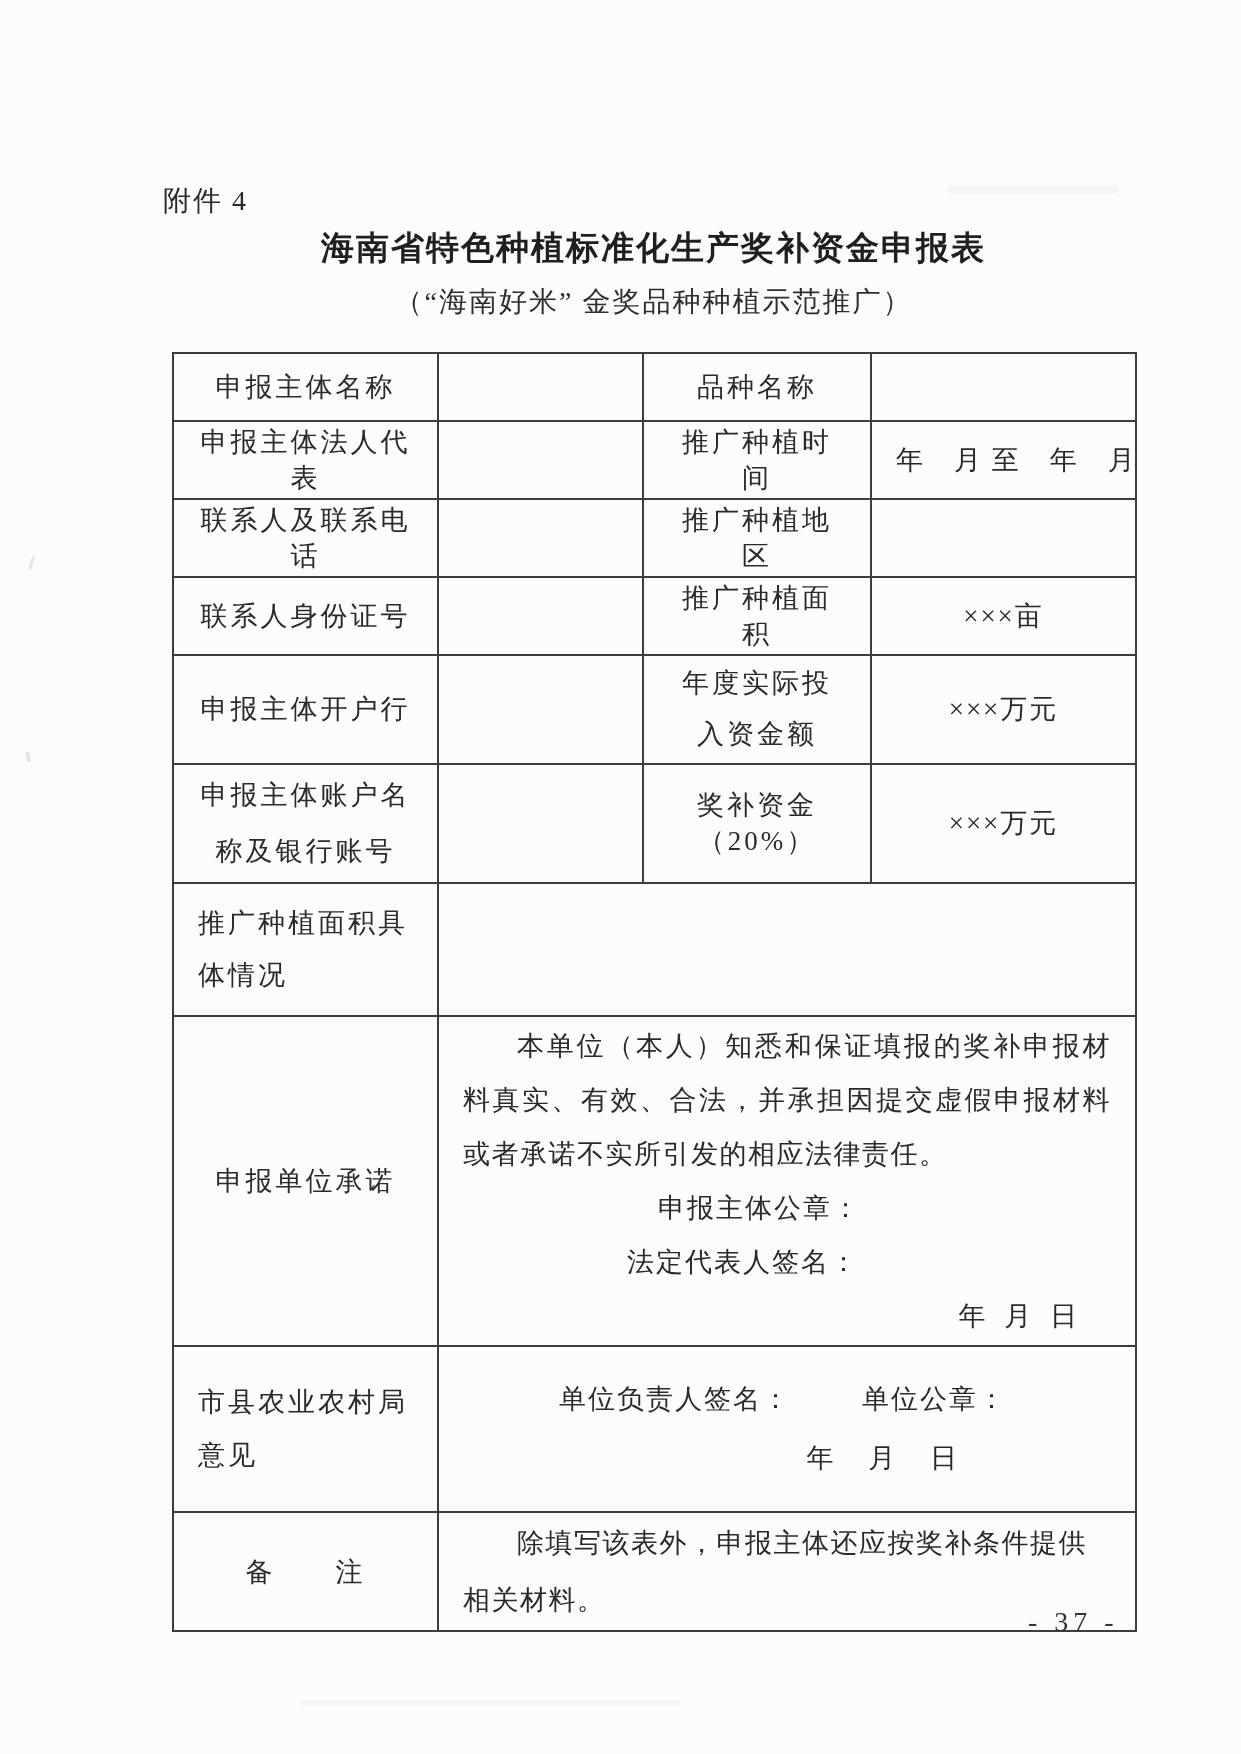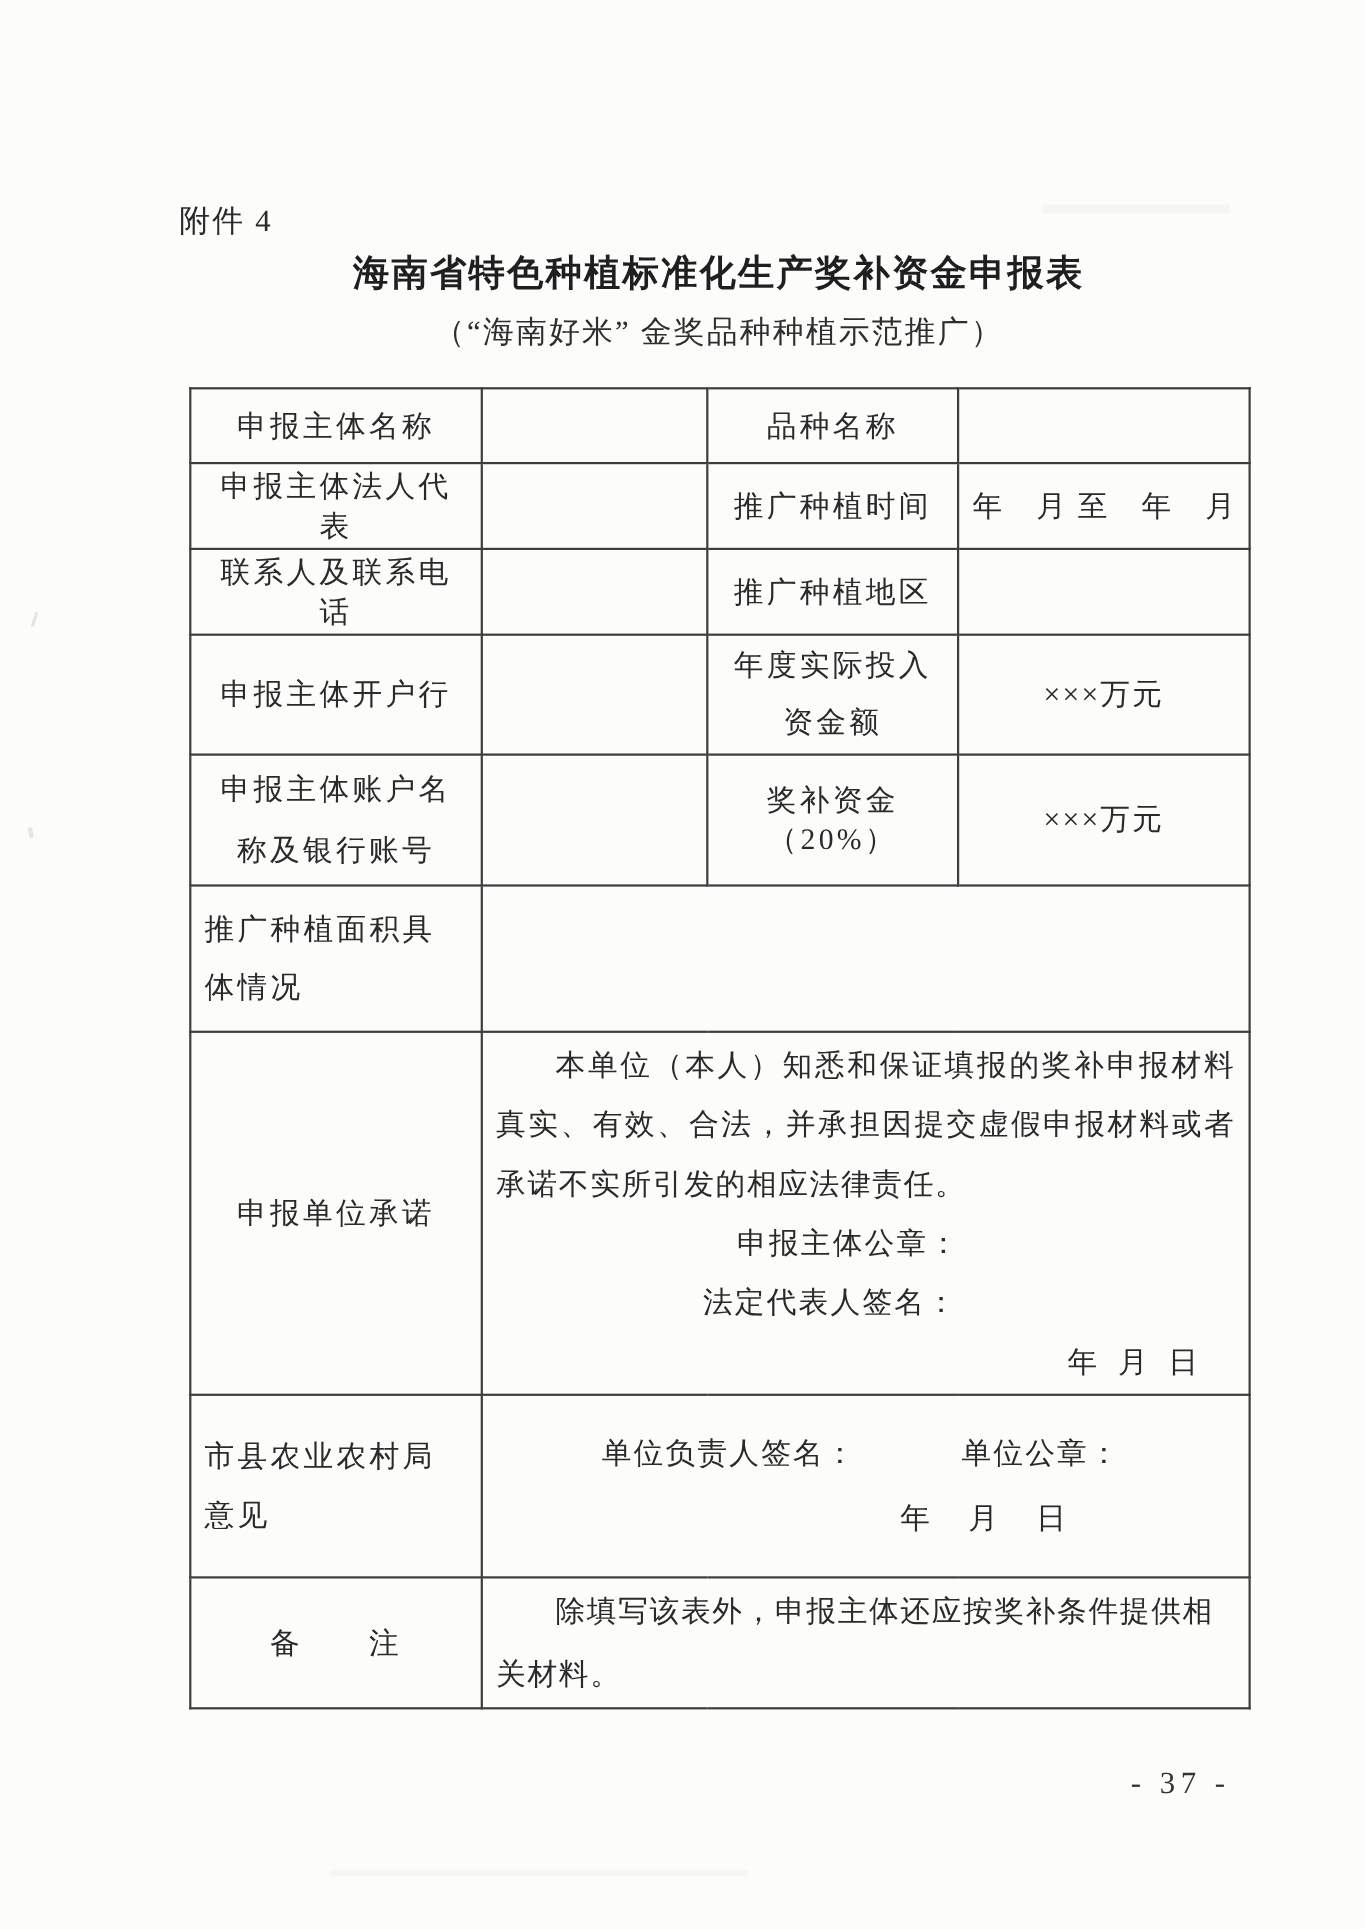--- a/index.html
+++ b/index.html
@@ -62,21 +62,21 @@
     top: 352px;
     width: 963px;
     border-collapse: collapse;
     table-layout: fixed;
   }
   table.form td {
     border: 2px solid #3d3d3d;
     font-size: 27px;
     color: #2a2a2a;
     vertical-align: middle;
-    padding: 2px 12px;
+    padding: 2px 24px;
     overflow: hidden;
   }
   td.lbl {
     text-align: center;
     letter-spacing: 3px;
   }
   td.lbl-left {
     text-align: left;
     padding-left: 16px;
     letter-spacing: 3px;
@@ -201,20 +201,26 @@
       <td class="val">年　月 至　年　月</td>
     </tr>
 
     <tr style="height:46px">
       <td class="lbl">联系人及联系电话</td>
       <td class="blank"></td>
       <td class="lbl">推广种植地区</td>
       <td class="blank"></td>
     </tr>
 
+    <tr style="height:68px">
+      <td class="lbl">联系人身份证号</td>
+      <td class="blank"></td>
+      <td class="lbl">推广种植面积</td>
+      <td class="val">×××亩</td>
+    </tr>
 
     <tr style="height:107px">
       <td class="lbl">申报主体开户行</td>
       <td class="blank"></td>
       <td class="lbl" style="line-height:1.9">年度实际投入资金额</td>
       <td class="val">×××万元</td>
     </tr>
 
     <tr style="height:117px">
       <td class="lbl" style="line-height:2.1">申报主体账户名称及银行账号</td>

